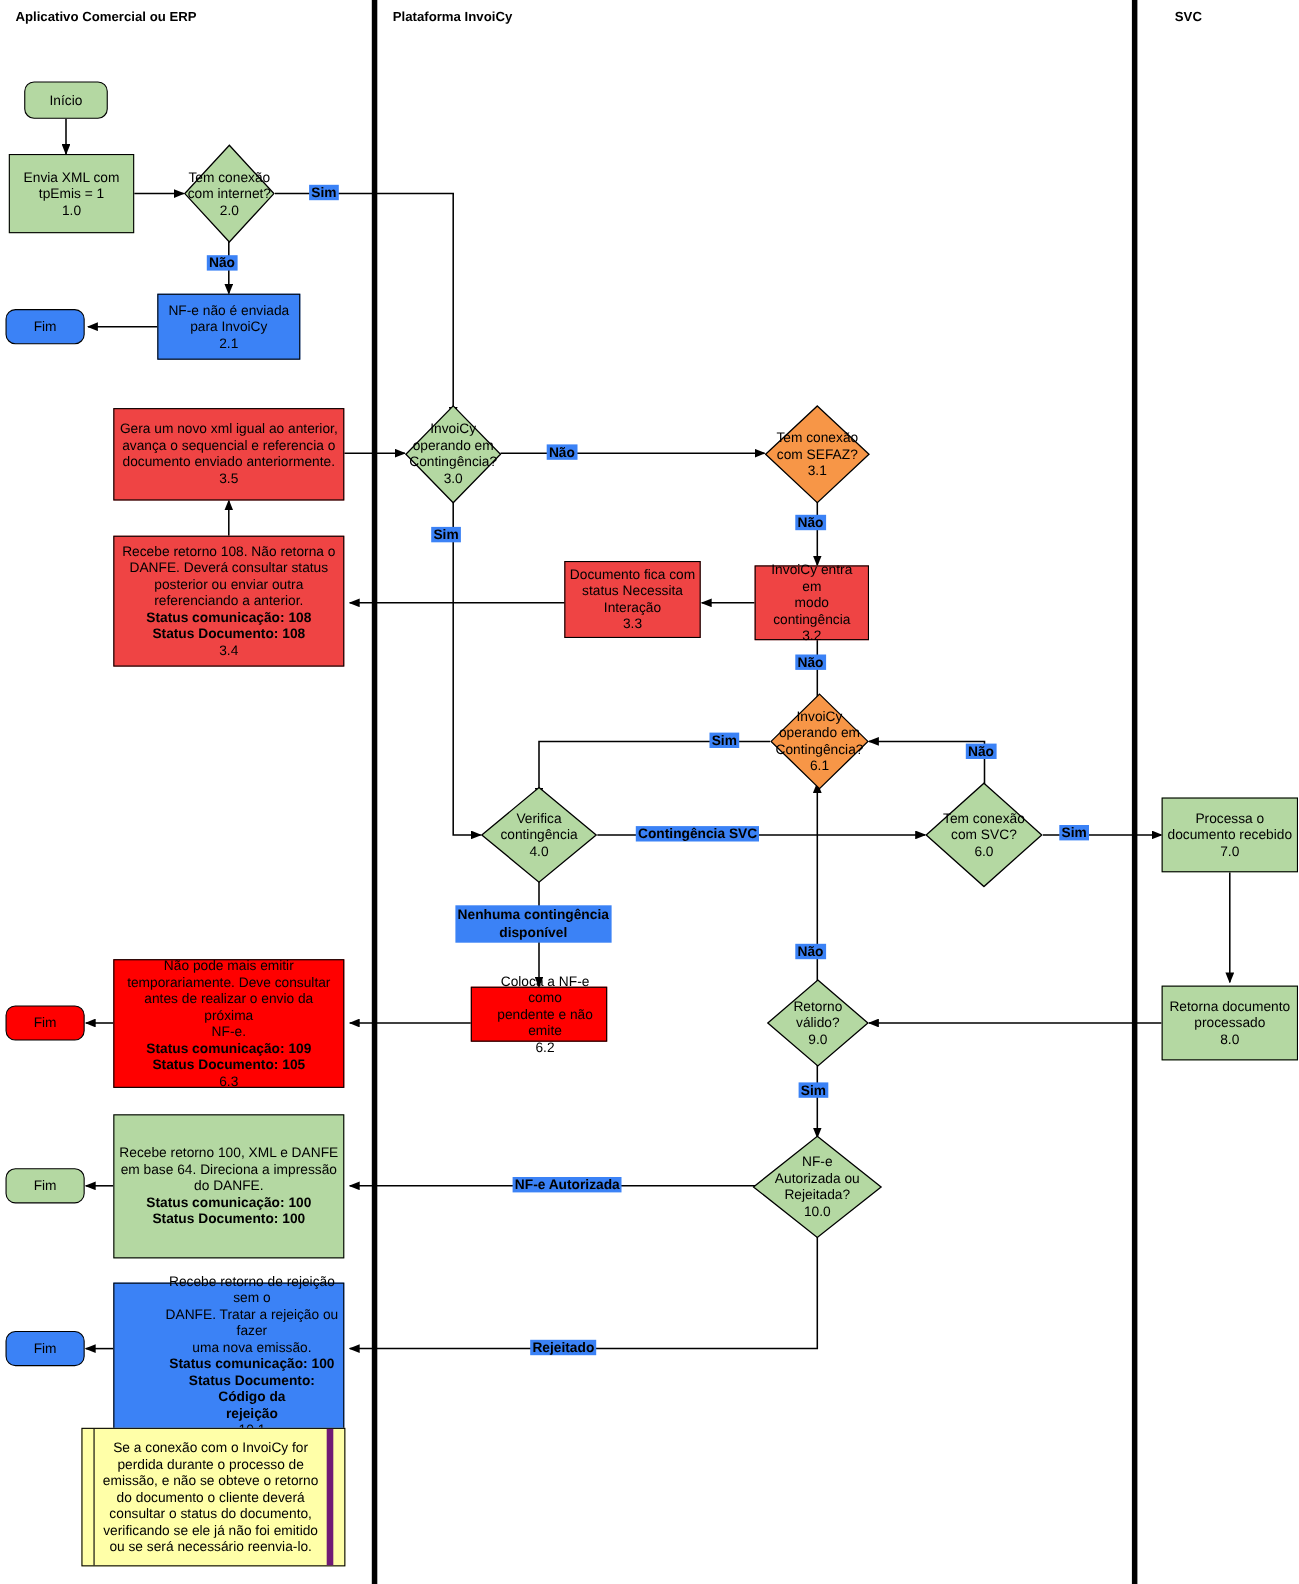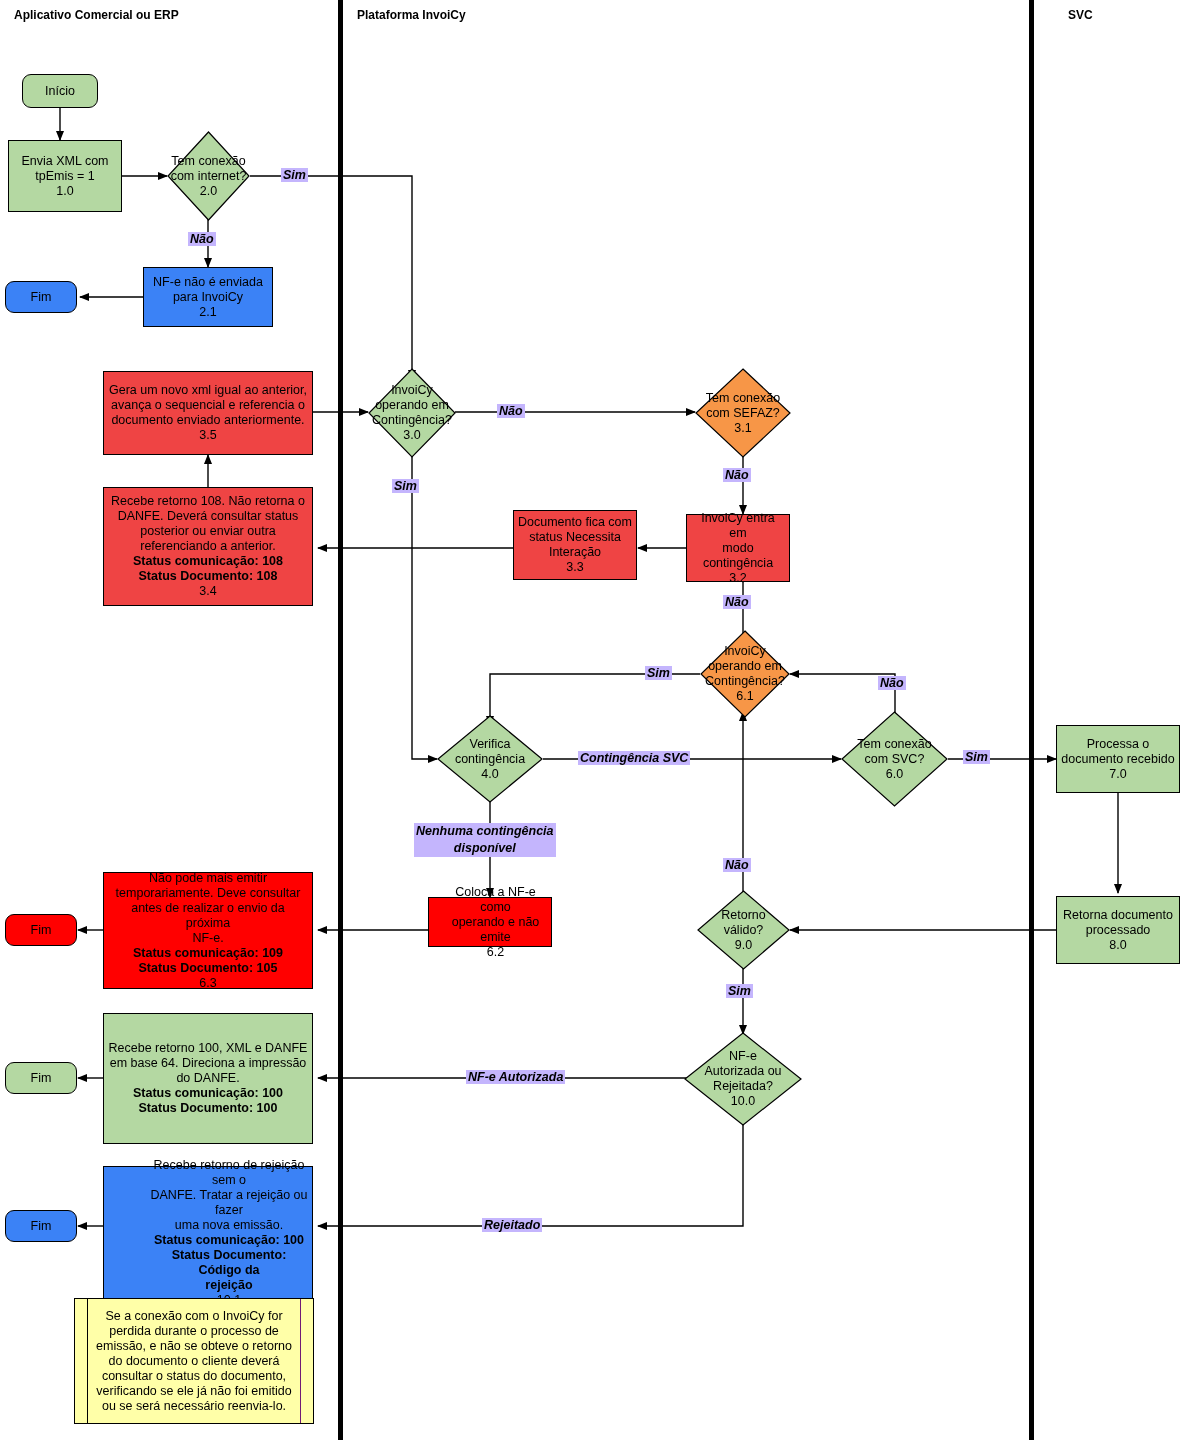--- a/index.html
+++ b/index.html
@@ -22,27 +22,27 @@
   .rounded{border-radius:9px;}
 
   
   .diamond{position:absolute;text-decoration:underline;}
   .diamond svg{position:absolute;left:0;top:0;}
   .diamond .dtext{position:absolute;left:0;top:0;width:100%;height:100%;
       display:flex;align-items:center;justify-content:center;text-align:center;
       font-size:12.5px;line-height:15px;color:#000;}
 
   .edge-label{position:absolute;font-weight:bold;font-size:12.5px;color:#000;
-      background:#c4b5fd;white-space:nowrap;padding:0 2px;line-height:14px;font-style:italic;}
+      background:#3b82f6;white-space:nowrap;padding:0 2px;line-height:14px;}
 
   
   .note{position:absolute;background:#ffffa8;border:1px solid #000;box-sizing:border-box;
         display:flex;align-items:center;justify-content:center;text-align:center;
         font-size:12.5px;line-height:15px;color:#000;}
-  .note .inner{border-left:1px solid #000;border-right:1px solid #701a75;
+  .note .inner{border-left:1px solid #000;border-right:6px solid #701a75;
         padding:6px 8px;height:100%;box-sizing:border-box;display:flex;
         align-items:center;justify-content:center;}
 
   svg.wires{position:absolute;left:0;top:0;width:1181px;height:1440px;pointer-events:none;}
 </style>
 </head>
 <body>
 
 <div id="canvas">
 
@@ -317,21 +317,21 @@
         <span>Tem conexão</span><br>
         <span>com SVC?</span><br>
         <span>6.0</span>
       </span>
     </div>
   </div>
 
   <div class="node red" style="left:428px;top:897px;width:124px;height:50px;padding-left:15px;">
     <span class="txt">
       <span>Coloca a NF-e como</span><br>
-      <span>operando e não</span><br>
+      <span>pendente e não</span><br>
       <span>emite</span><br>
       <span>6.2</span>
     </span>
   </div>
 
   <div class="diamond" style="left:697px;top:890px;width:93px;height:80px;">
     <svg width="93" height="80" viewBox="0 0 93 80">
         <polygon points="46.5,1 92,40 46.5,79 1,40" fill="#b4d8a2" stroke="#000" stroke-width="1.2"></polygon>
       </svg>
     <div class="dtext">

